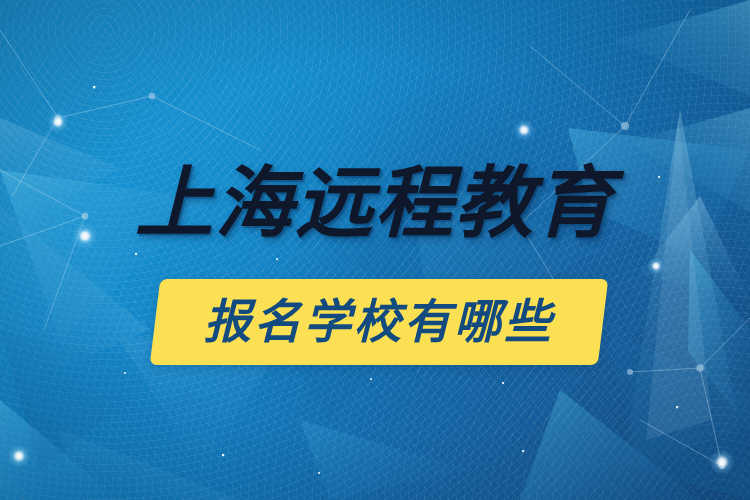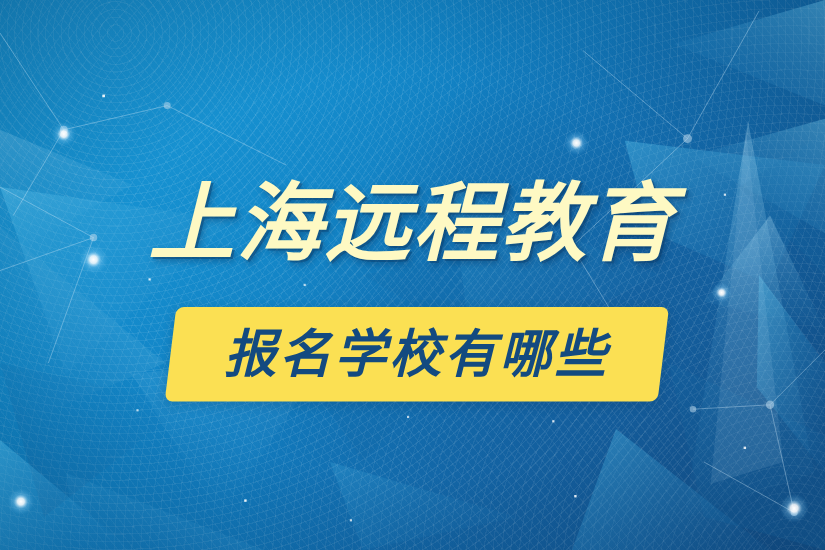--- a/index.html
+++ b/index.html
@@ -75,21 +75,21 @@
     position: absolute;
     left: 0;
     top: 157px;
     width: 750px;
     text-align: center;
     margin: 0;
     font-size: 78px;
     line-height: 92px;
     font-weight: 700;
     font-style: italic;
-    color: #fef9c3;
+    color: #0f172a;
     letter-spacing: 2px;
     white-space: nowrap;
     text-shadow:
        2px 2px 0 rgba(10,60,105,0.42),
        3px 4px 7px rgba(8,48,90,0.40);
   }
   #subtitle-banner {
     position: absolute;
     left: 155px;
     top: 279px;

